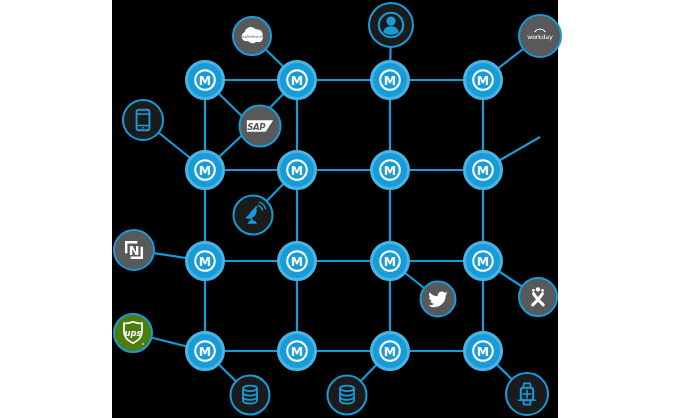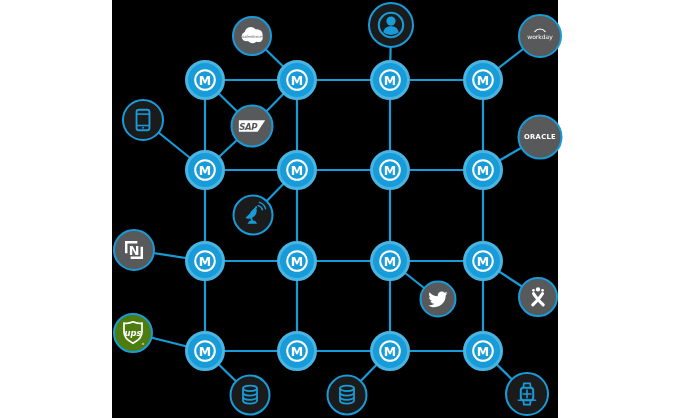--- a/index.html
+++ b/index.html
@@ -184,29 +184,24 @@
     <div class="endpoint" style="left: 143px; top: 120px; width: 42px; height: 42px; background: rgb(27, 27, 27); border: 2px solid rgb(24, 156, 217);">
       <svg viewBox="0 0 40 40">
         <g stroke="#189cd9" fill="none">
       <rect x="13.2" y="9.2" width="13.6" height="21.6" rx="2.4" stroke-width="2"></rect>
       <line x1="13.2" y1="13.8" x2="26.8" y2="13.8" stroke-width="1.6"></line>
       <line x1="13.2" y1="25.8" x2="26.8" y2="25.8" stroke-width="1.6"></line>
         </g>
       <circle cx="20" cy="28.2" r="1" fill="#189cd9"></circle>
       </svg>
     </div>
-    <div class="endpoint" style="left: 252px; top: 126px; width: 43px; height: 43px; background: rgb(88, 89, 91); border: 2px solid rgb(24, 156, 217); text-decoration: underline;">
+    <div class="endpoint" style="left: 260px; top: 126px; width: 43px; height: 43px; background: rgb(88, 89, 91); border: 2px solid rgb(24, 156, 217); text-decoration: underline;">
       <svg viewBox="0 0 40 40">
         <polygon points="6.5,14.2 33.5,14.2 25.8,25.8 6.5,25.8" fill="#ffffff"></polygon>
       <text x="7" y="23.6" font-size="8.8" font-weight="bold" font-style="italic" letter-spacing="-0.4" fill="#58595b">SAP</text>
-      </svg>
-    </div>
-    <div class="endpoint" style="left: 540px; top: 137px; width: 45px; height: 45px; background: rgb(88, 89, 91); border: 2px solid rgb(24, 156, 217);">
-      <svg viewBox="0 0 40 40">
-        <text x="20" y="22.4" text-anchor="middle" font-size="6.6" font-weight="bold" letter-spacing="0.3" fill="#ffffff">ORACLE</text>
       </svg>
     </div>
     <div class="endpoint" style="left: 134px; top: 250px; width: 42px; height: 42px; background: rgb(88, 89, 91); border: 2px solid rgb(24, 156, 217);">
       <svg viewBox="0 0 40 40">
         <path d="M11.8 23.5 v-11.7 h11.7" fill="none" stroke="#ffffff" stroke-width="2.6"></path>
       <path d="M28.2 16.5 v11.7 h-11.7" fill="none" stroke="#ffffff" stroke-width="2.6"></path>
       <text x="20" y="25.6" text-anchor="middle" font-size="13.5" font-weight="bold" fill="#ffffff">N</text>
       </svg>
     </div>
     <div class="endpoint" style="left: 253px; top: 215px; width: 41px; height: 41px; background: rgb(27, 27, 27); border: 2px solid rgb(24, 156, 217);">

